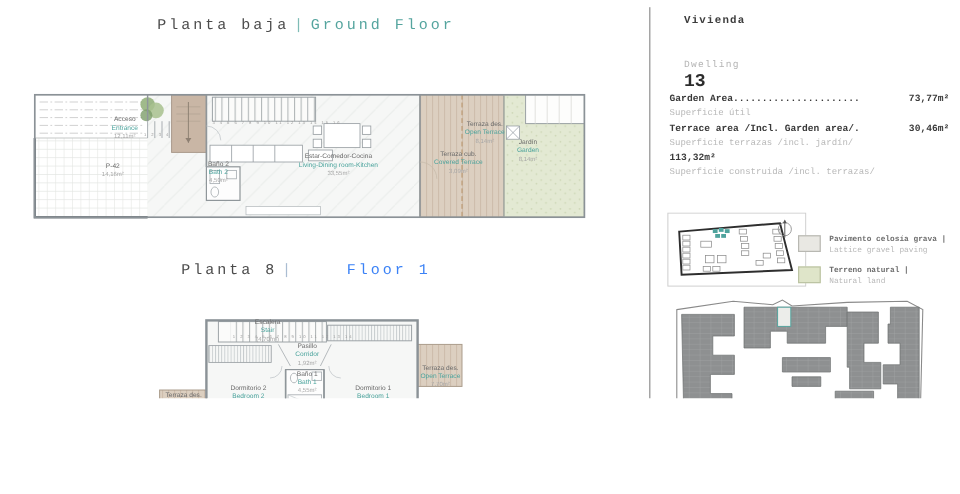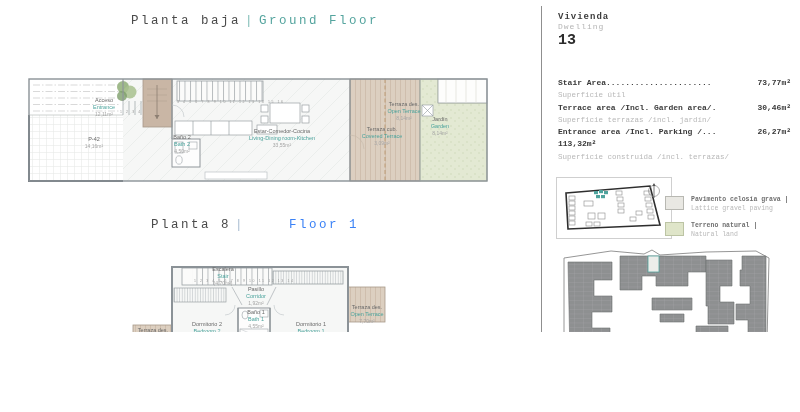--- a/index.html
+++ b/index.html
@@ -16,23 +16,23 @@
 
   
   .rlabel{position:absolute;text-align:center;line-height:1.25;pointer-events:none;}
   .rl-es{font-size:5.5px;color:#6a6a6a;}
   .rl-en{font-size:5.5px;color:#4aa39c;}
   .rl-area{font-size:5px;color:#a6a6a6;}
   .steps{position:absolute;font-size:3.5px;color:#9b9b9b;letter-spacing:1.6px;white-space:nowrap;}
 
   
   .divider{position:absolute;left:541px;top:6px;width:1px;height:398px;background:#8f8f8f;}
-  .dwelling{position:absolute;left:558px;top:12px;font-family:"Liberation Mono",monospace;}
+  .dwelling{position:absolute;left:570px;top:12px;font-family:"Liberation Mono",monospace;}
   .dw-es{font-size:9px;font-weight:bold;color:#3c3c3c;letter-spacing:1px;}
-  .dw-en{font-size:8px;color:#b5b5b5;letter-spacing:1px;}
+  .dw-en{font-size:8px;color:#b5b5b5;letter-spacing:1px;margin-top:28px;}
   .dw-num{font-size:15px;font-weight:bold;color:#2c2c2c;margin-top:1px;}
 
   .areas{position:absolute;left:558px;top:77px;width:233px;font-family:"Liberation Mono",monospace;}
   .arow{display:flex;justify-content:space-between;font-size:8px;font-weight:bold;color:#3a3a3a;
         white-space:nowrap;line-height:12.3px;}
   .aval{font-weight:bold;text-align:center;}
   .asub{font-size:7.5px;color:#b8b8b8;line-height:12.2px;white-space:nowrap;}
 
   .legend-item{position:absolute;display:flex;align-items:flex-start;font-family:"Liberation Mono",monospace;}
   .lg-sw{width:17px;height:12px;border:1px solid #b8b8b2;margin-right:7px;margin-top:1px;}
@@ -328,33 +328,29 @@
   <div class="divider"></div>
 
   <div class="dwelling">
     <div class="dw-es">Vivienda</div>
     <div class="dw-en">Dwelling</div>
     <div class="dw-num">13</div>
   </div>
 
   <div class="areas">
     <div class="arow">
-      <span>Stair Area......................</span>
+      <span>Garden Area......................</span>
       <span class="aval">73,77m²</span>
     </div>
     <div class="asub">Superficie útil</div>
     <div class="arow">
       <span>Terrace area /Incl. Garden area/.</span>
       <span class="aval">30,46m²</span>
     </div>
     <div class="asub">Superficie terrazas /incl. jardín/</div>
-    <div class="arow">
-      <span>Entrance area /Incl. Parking /...</span>
-      <span class="aval">26,27m²</span>
-    </div>
     <div class="arow">
       <span class="aval">113,32m²</span>
     </div>
     <div class="asub">Superficie construida /incl. terrazas/</div>
   </div>
 
   <svg class="abs" style="left:556px;top:177px;" width="116" height="62" viewBox="0 0 116 62">
     <rect x="0.5" y="0.5" width="115" height="61" fill="#ffffff" stroke="#cfcfcf"></rect>
     <path d="M10 16 L94 9 L104 48 L12 52 Z" fill="none" stroke="#2e2e2e" stroke-width="1.6"></path>
     <g fill="#ffffff" stroke="#8a8a8a" stroke-width="0.6">

